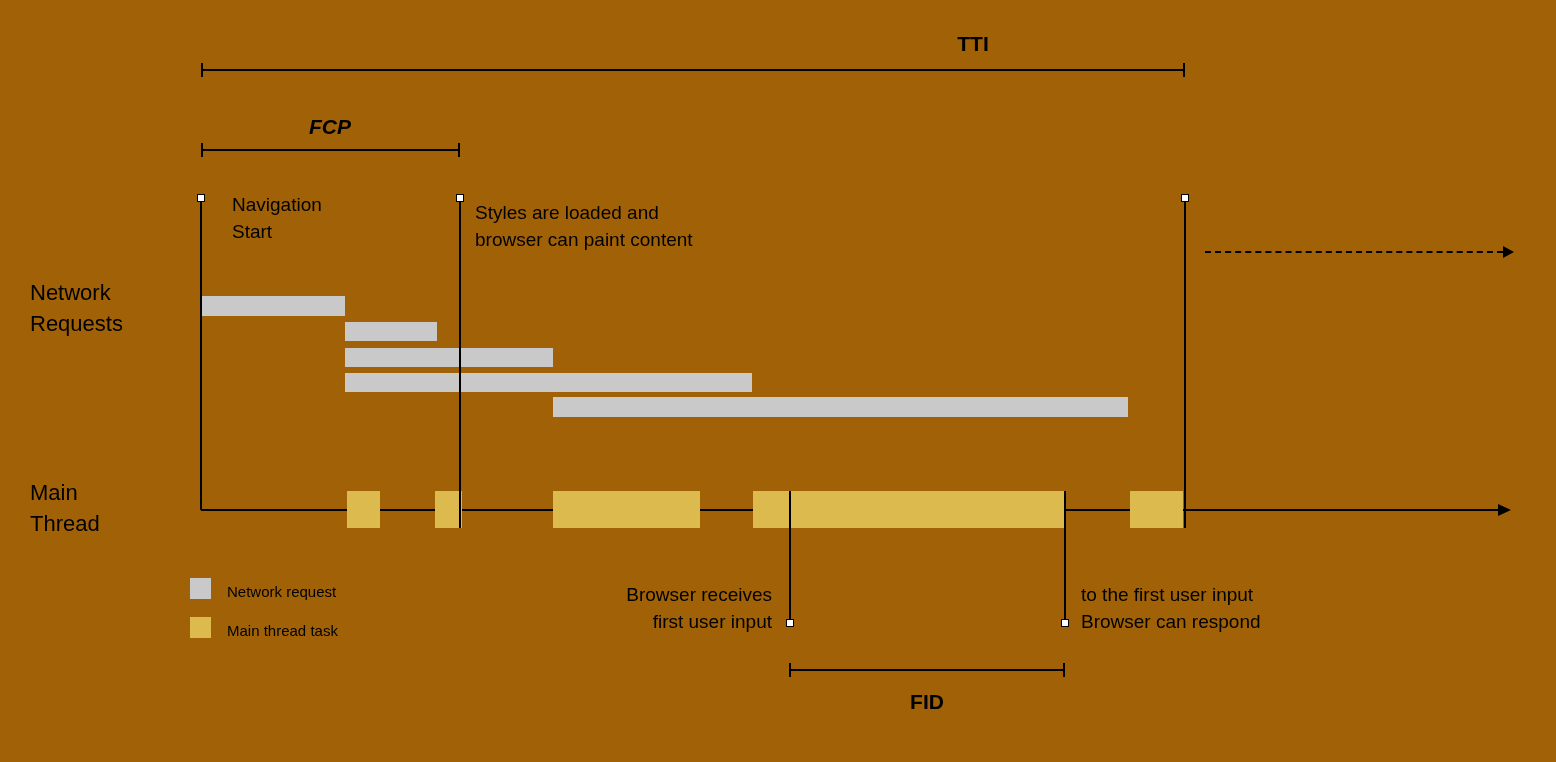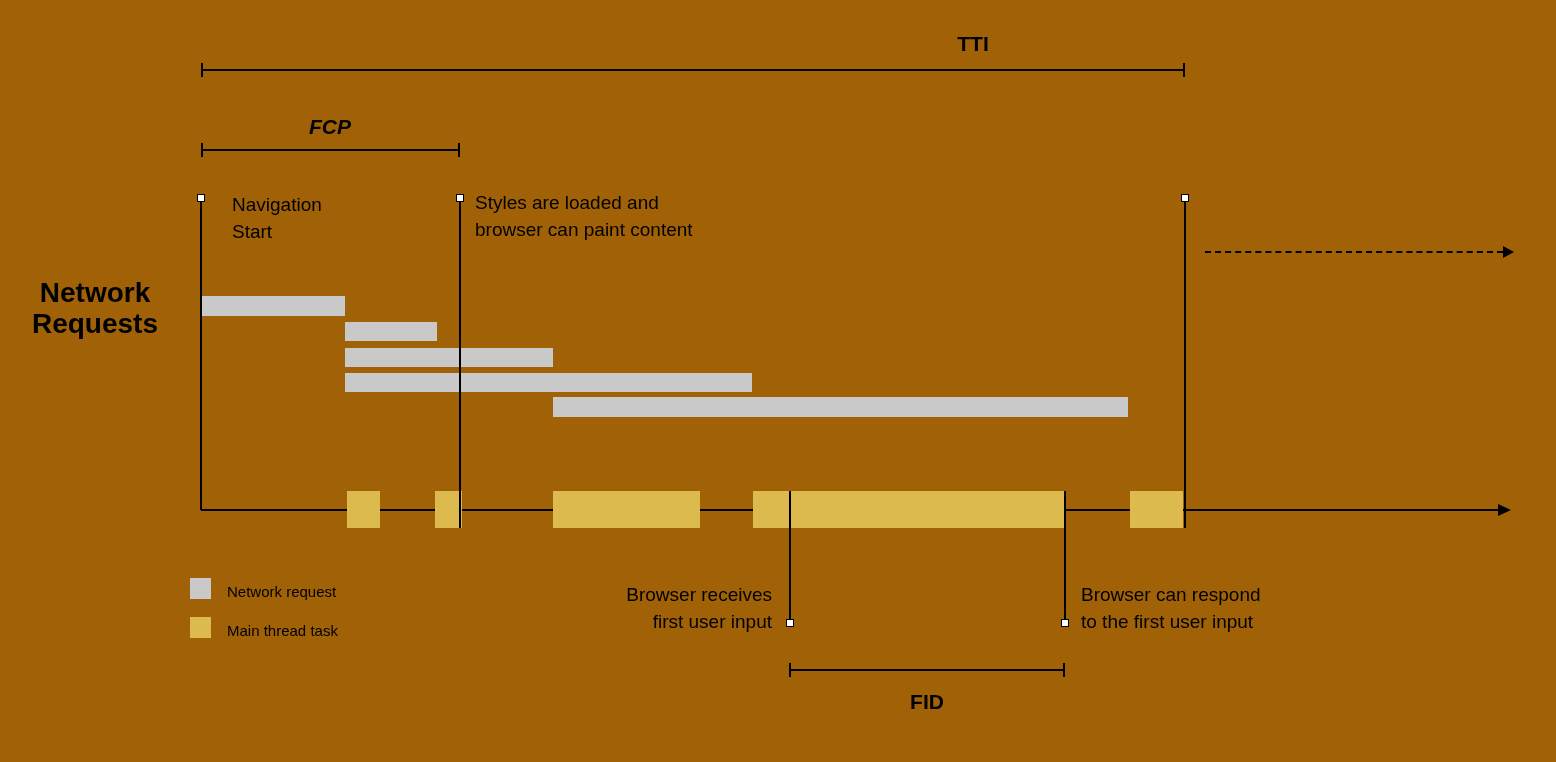--- a/index.html
+++ b/index.html
@@ -60,23 +60,22 @@
     z-index: 3;
     white-space: nowrap;
   }
   .note.right-align { text-align: right; }
 
   
   .row-label {
     position: absolute;
     left: 30px;
     width: 130px;
-    text-align: center;
-    font-weight: bold;
-    font-size: 28px;
+    font-weight: normal;
+    font-size: 22px;
     line-height: 31px;
     z-index: 3;
   }
 
   
   .axis {
     position: absolute;
     left: 201px;
     top: 509px;
     width: 1300px;
@@ -164,31 +163,35 @@
   <div class="sq" style="left:197px;  top:194px;"></div>
   <div class="sq" style="left:456px;  top:194px;"></div>
   <div class="sq" style="left:1181px; top:194px;"></div>
   <div class="sq" style="left:786px;  top:619px;"></div>
   <div class="sq" style="left:1061px; top:619px;"></div>
 
   <div class="note" style="left:220px; top:191px;margin-left:12px;">
     <div>Navigation</div>
     <div>Start</div>
   </div>
-  <div class="note" style="left:475px; top:189px;">
+  <div class="note" style="left:475px; top:199px;">
     <div>Styles are loaded and</div>
     <div>browser can paint content</div>
   </div>
 
   <div class="dashed-arrow"></div>
   <div class="dashed-arrowhead"></div>
 
   <div class="row-label" style="top:277px;">
     <div>Network</div>
     <div>Requests</div>
+  </div>
+  <div class="row-label" style="top:477px;">
+    <div>Main</div>
+    <div>Thread</div>
   </div>
 
   <div class="axis"></div>
   <div class="axis-arrowhead"></div>
 
   <div class="bars-layer">
       <div class="bar network" style="left: 201px; top: 296px; width: 144px; height: 20px;"></div>
       <div class="bar network" style="left: 345px; top: 322px; width: 92px; height: 19px;"></div>
       <div class="bar network" style="left: 345px; top: 348px; width: 208px; height: 19px;"></div>
       <div class="bar network" style="left: 345px; top: 373px; width: 407px; height: 19px;"></div>
@@ -198,22 +201,22 @@
       <div class="bar task" style="left: 553px; top: 491px; width: 147px; height: 37px;"></div>
       <div class="bar task" style="left: 753px; top: 491px; width: 312px; height: 37px;"></div>
       <div class="bar task" style="left: 1130px; top: 491px; width: 53px; height: 37px;"></div>
     </div>
 
   <div class="note right-align" style="right:784px; top:581px;">
     <div>Browser receives</div>
     <div>first user input</div>
   </div>
   <div class="note" style="left:1081px; top:581px;">
+    <div>to the first user input</div>
     <div>Browser can respond</div>
-    <div>to the first user input</div>
   </div>
 
   <div class="bracket" style="left:789px; top:663px; width:276px;">
     <div class="tick left"></div>
     <div class="hline"></div>
     <div class="tick right"></div>
   </div>
   <div class="bracket-label" style="left:892px; top:690px; width:70px;">FID</div>
 
   <div class="legend-swatch network" style="left:190px; top:578px;"></div>

